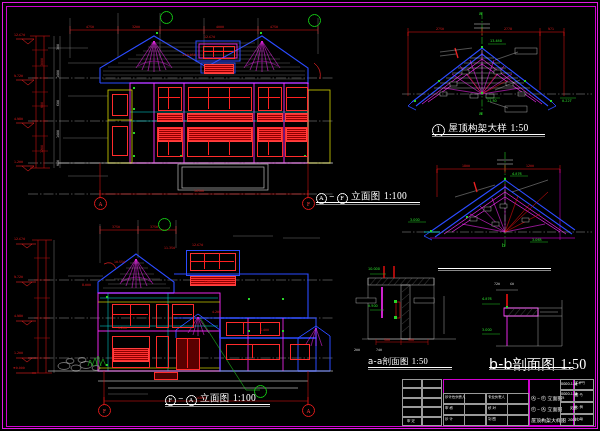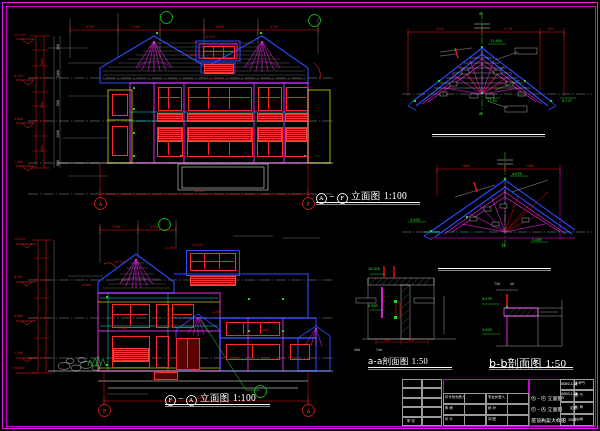--- a/index.html
+++ b/index.html
@@ -693,20 +693,25 @@
     <div class="dim" style="left:36px;top:17px;">2750</div>
     <div class="dim" style="left:104px;top:17px;">2778</div>
     <div class="dim" style="left:148px;top:17px;">971</div>
     <div class="dimg" style="left:90px;top:29px;">13.480</div>
     <div class="dimg" style="left:87px;top:89px;">12.50</div>
     <div class="dimg" style="left:162px;top:89px;">8.227</div>
     <div class="dimg" style="left:79px;top:0px;font-size:5px;">a</div>
     <div class="dimg" style="left:79px;top:100px;font-size:5px;">a</div>
   </div>
 
+  <div class="ttl" style="left:432px;top:122px;">
+    <span class="rnum">1</span>
+    <span>屋顶构架大样</span>
+    <span class="sc">1:50</span>
+  </div>
   <div class="ttlbar" style="left:432px;top:134px;width:113px;"></div>
   <div class="ttlbar2" style="left:432px;top:136px;width:113px;height:0.5px;background:#888;"></div>
 
   <div class="abs" style="left:400px;top:152px;width:195px;height:100px;">
     <svg width="195" height="100">
       <g stroke="#22c822" stroke-width="0.6" stroke-dasharray="7,2,1.5,2">
         <line x1="105" y1="0" x2="105" y2="96"></line>
       </g>
       <g stroke="#bdbdbd" stroke-width="0.6">
         <line x1="97" y1="8" x2="113" y2="8"></line>
@@ -913,21 +918,21 @@
       <g fill="#28d428">
         <rect x="40" y="28" width="2" height="2"></rect>
       </g>
     </svg>
     <div class="dimw" style="left:28px;top:4px;">720</div>
     <div class="dimw" style="left:44px;top:4px;">60</div>
     <div class="dimg" style="left:16px;top:19px;">4.876</div>
     <div class="dimg" style="left:16px;top:50px;">3.000</div>
   </div>
 
-  <div class="ttl" style="left:489px;top:356px;font-size:11px;">
+  <div class="ttl" style="left:489px;top:356px;font-size:14px;">
     <span>b-b</span><span>剖面图</span>
     <span class="sc">1:50</span>
   </div>
   <div class="ttlbar" style="left:489px;top:367px;width:84px;"></div>
   <div class="ttlbar2" style="left:489px;top:369px;width:84px;height:0.5px;background:#888;"></div>
 
   <div class="abs" style="left:345px;top:8px;width:1px;height:0px;"></div>
 
   <div id="tblock" style="left:402px;top:379px;width:192px;height:47px;">
 

